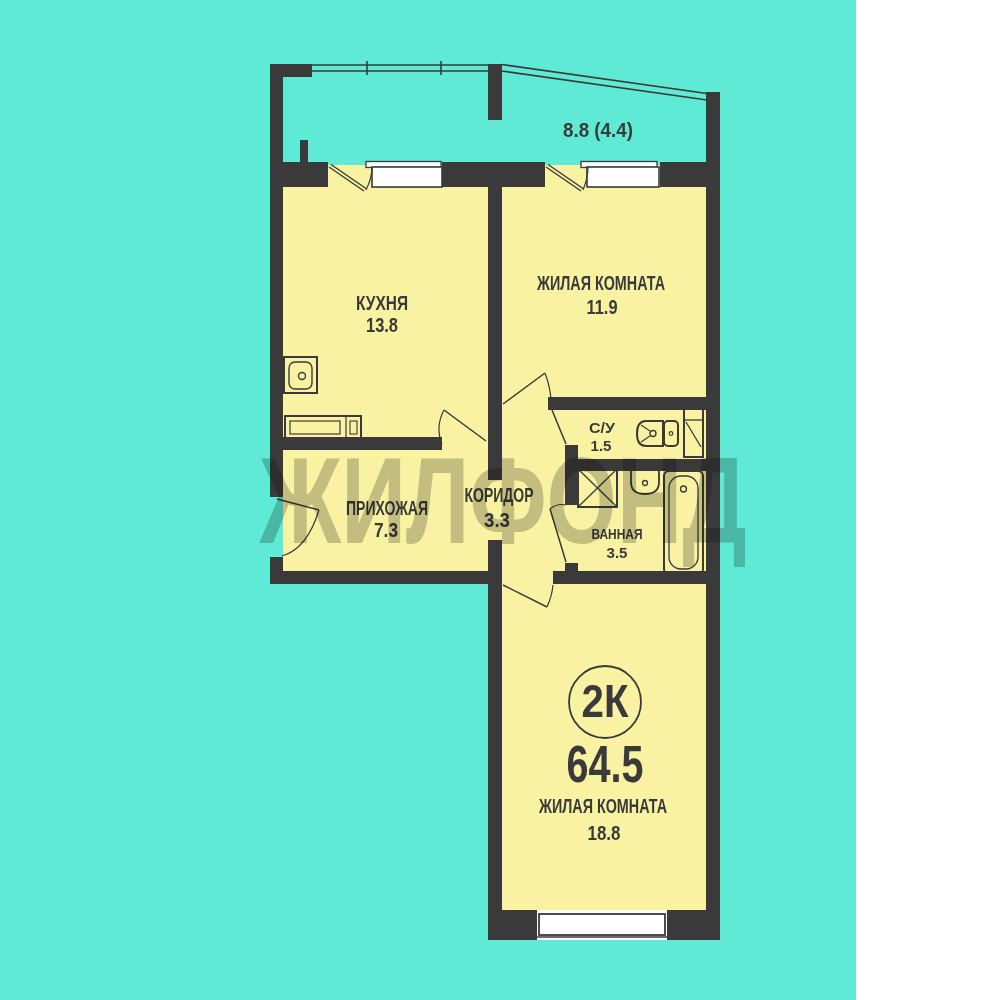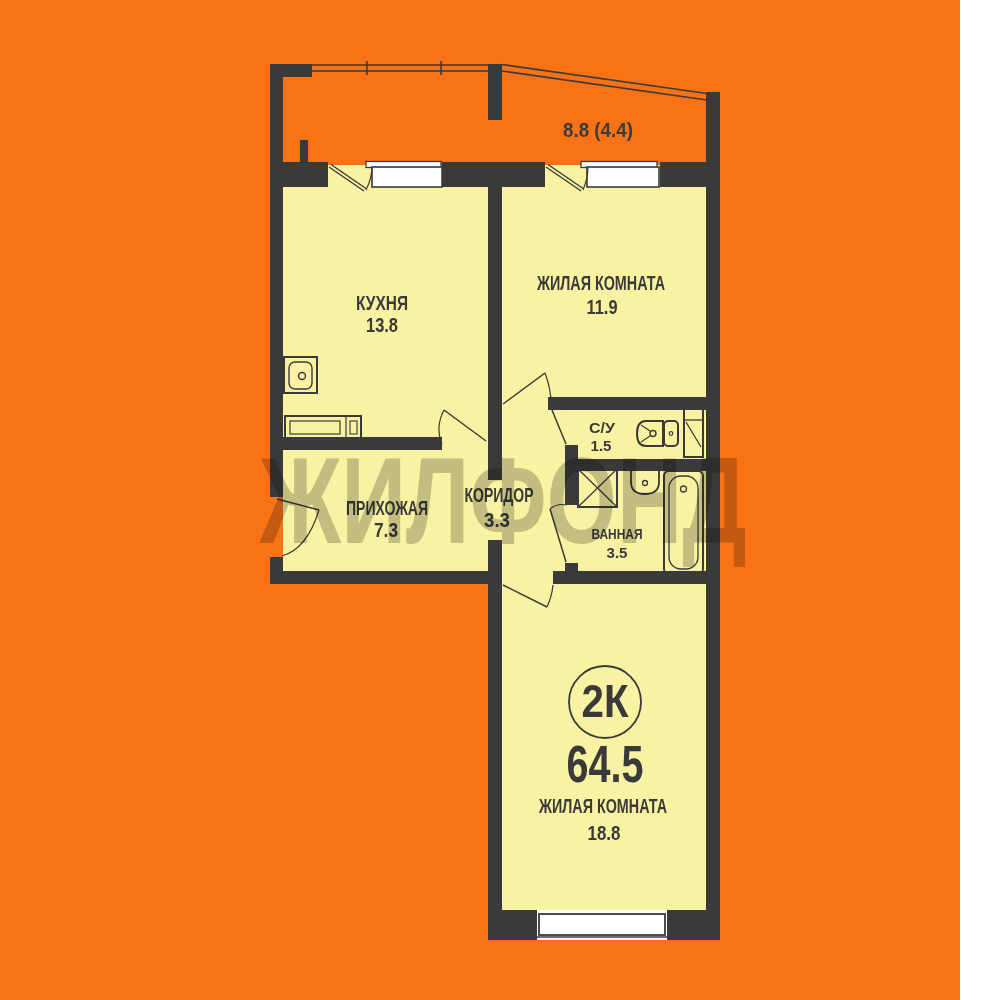--- a/index.html
+++ b/index.html
@@ -1,20 +1,20 @@
 <!DOCTYPE html>
 <html><head>
 <meta charset="utf-8">
 <style>
   html, body { margin: 0; padding: 0; background: #ffffff; }
   .stage {
     position: relative;
-    width: 960px;
+    width: 856px;
     height: 1000px;
-    background: #f97316;
+    background: #5eead4;
     font-family: "Liberation Sans", sans-serif;
     overflow: hidden;
   }
   svg text {
     font-family: "Liberation Sans", sans-serif;
     font-weight: bold;
     fill: #3a3a3a;
   }
   svg .watermark {
     fill: #c8c8c8;

